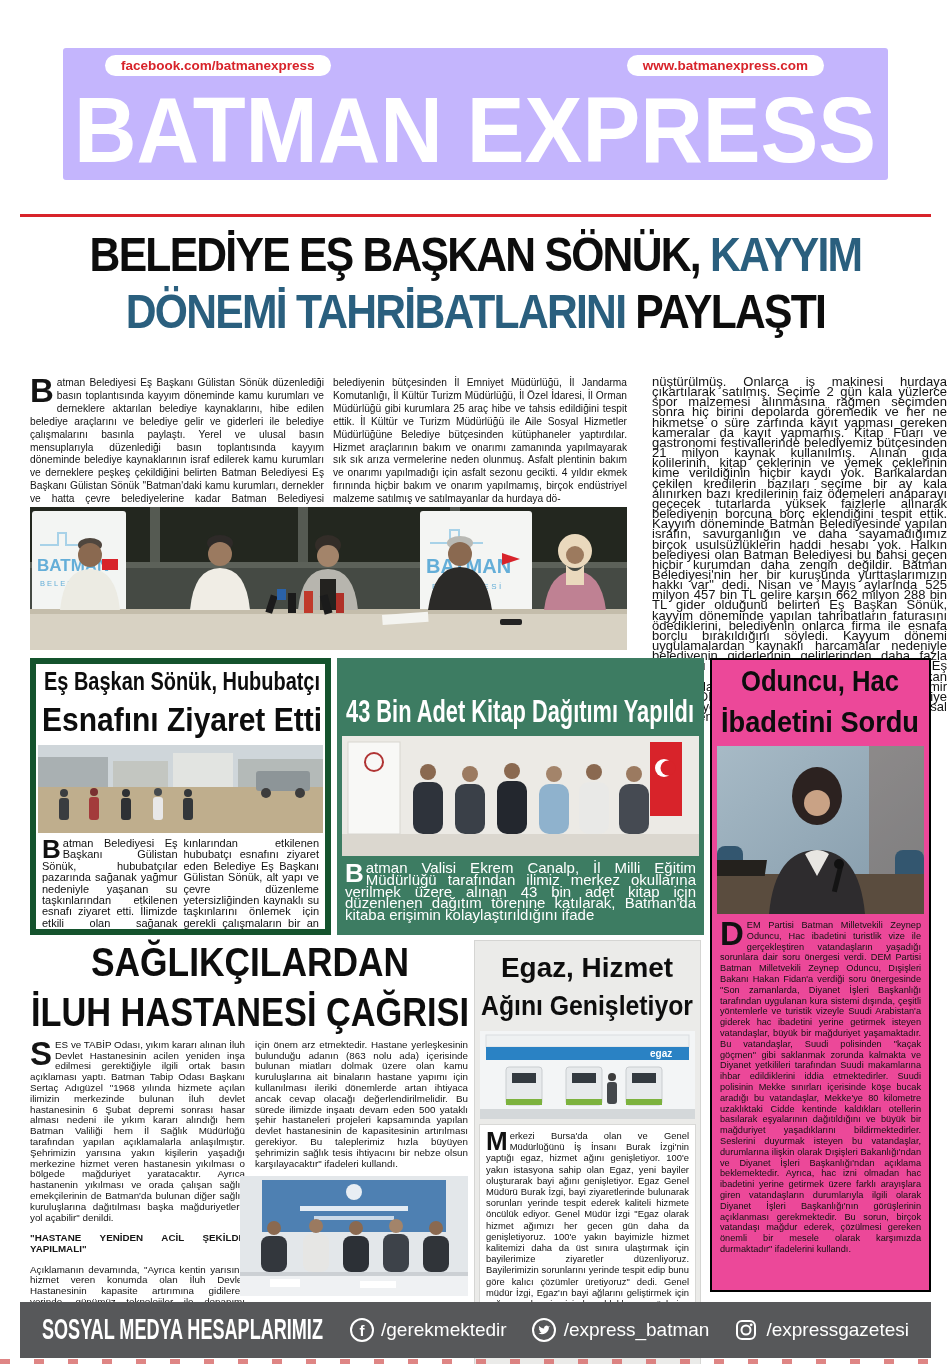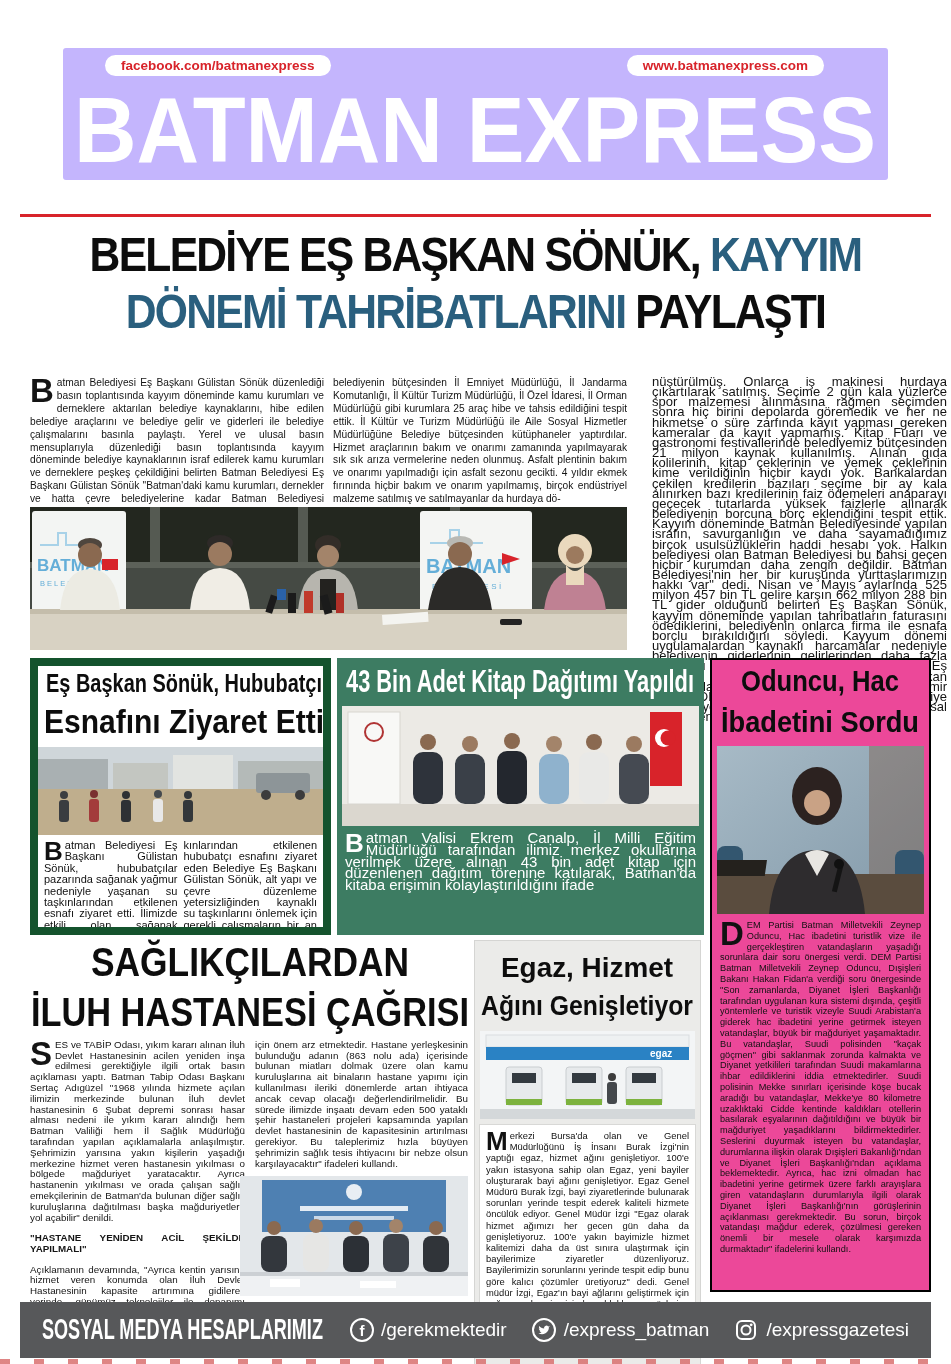--- a/index.html
+++ b/index.html
@@ -26,27 +26,27 @@
   .lead-col{position:absolute;text-align:justify;color:#141414;}
   .col-a{left:30px;top:377px;width:294px;font-size:10.2px;line-height:12.9px;}
   .col-b{left:333px;top:377px;width:294px;font-size:10.2px;line-height:12.9px;}
   .col-c{left:636px;top:377px;width:295px;font-size:13px;line-height:10.15px;margin-left:16px;}
   .lead-col p, .boxtext p{margin:0;}
   .dropcap::first-letter{float:left;font-size:33px;line-height:26px;padding:1px 3px 0 0;font-weight:bold;}
   .dropcap-sm::first-letter{float:left;font-size:26px;line-height:21px;padding:1px 2px 0 0;font-weight:bold;}
   .photo{display:block;}
   .lead-photo{position:absolute;left:30px;top:507px;width:597px;height:143px;}
   
-  .visit-box{position:absolute;left:30px;top:658px;width:301px;height:277px;border:8px solid #14532d;
+  .visit-box{position:absolute;left:30px;top:658px;width:301px;height:277px;border:6px solid #14532d;
              box-sizing:border-box;background:#fff;overflow:hidden;text-align:center;}
   .visit-box .boxtext{display:flex;gap:6px;padding:5px 6px;font-size:11px;line-height:11.4px;text-align:justify;}
   .visit-box .boxtext p{flex:1;}
   .book-box{position:absolute;left:337px;top:658px;width:367px;height:277px;background:#3d7c62;
             box-sizing:border-box;overflow:hidden;text-align:center;}
-  .book-banner{padding-top:0;}
+  .book-banner{padding-top:18px;margin-top:12px;}
   .book-photo-wrap{margin:0 5px;background:#fff;padding:0;line-height:0;}
   .book-box .boxtext{display:flex;gap:10px;padding:6px 8px;color:#fff;font-size:15px;line-height:11.8px;text-align:justify;}
   .book-box .boxtext p{flex:1;}
   .hac-box{position:absolute;left:710px;top:658px;width:221px;height:634px;border:2px solid #000000;
            box-sizing:border-box;background:#ec4899;overflow:hidden;text-align:center;}
   .hac-box .boxtext{padding:6px 8px;font-size:9.2px;line-height:10.8px;text-align:justify;}
   .box-photo{margin:2px auto 0;}
   
   .hospital-headline{position:absolute;left:25px;top:938px;width:450px;text-align:center;}
   .hosp-col{position:absolute;width:215px;font-size:9.8px;line-height:10.8px;text-align:justify;color:#141414;}

